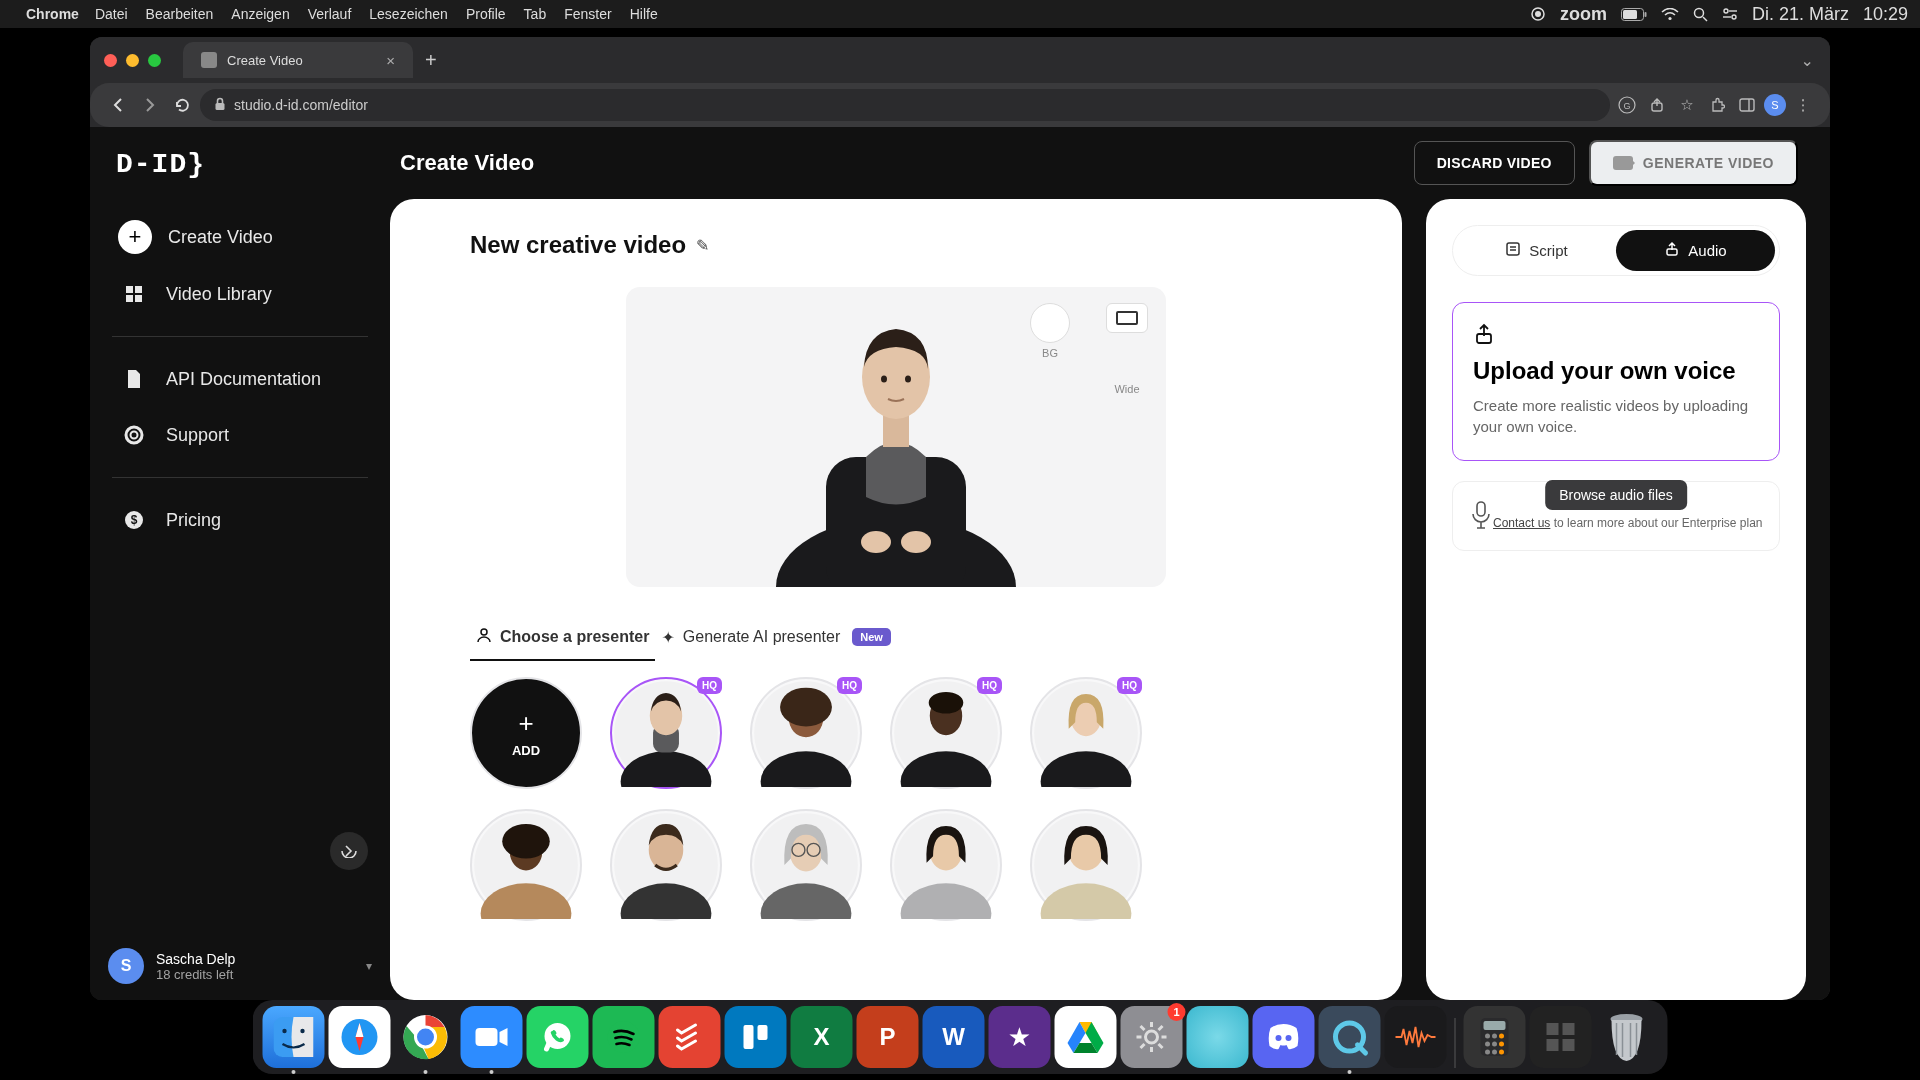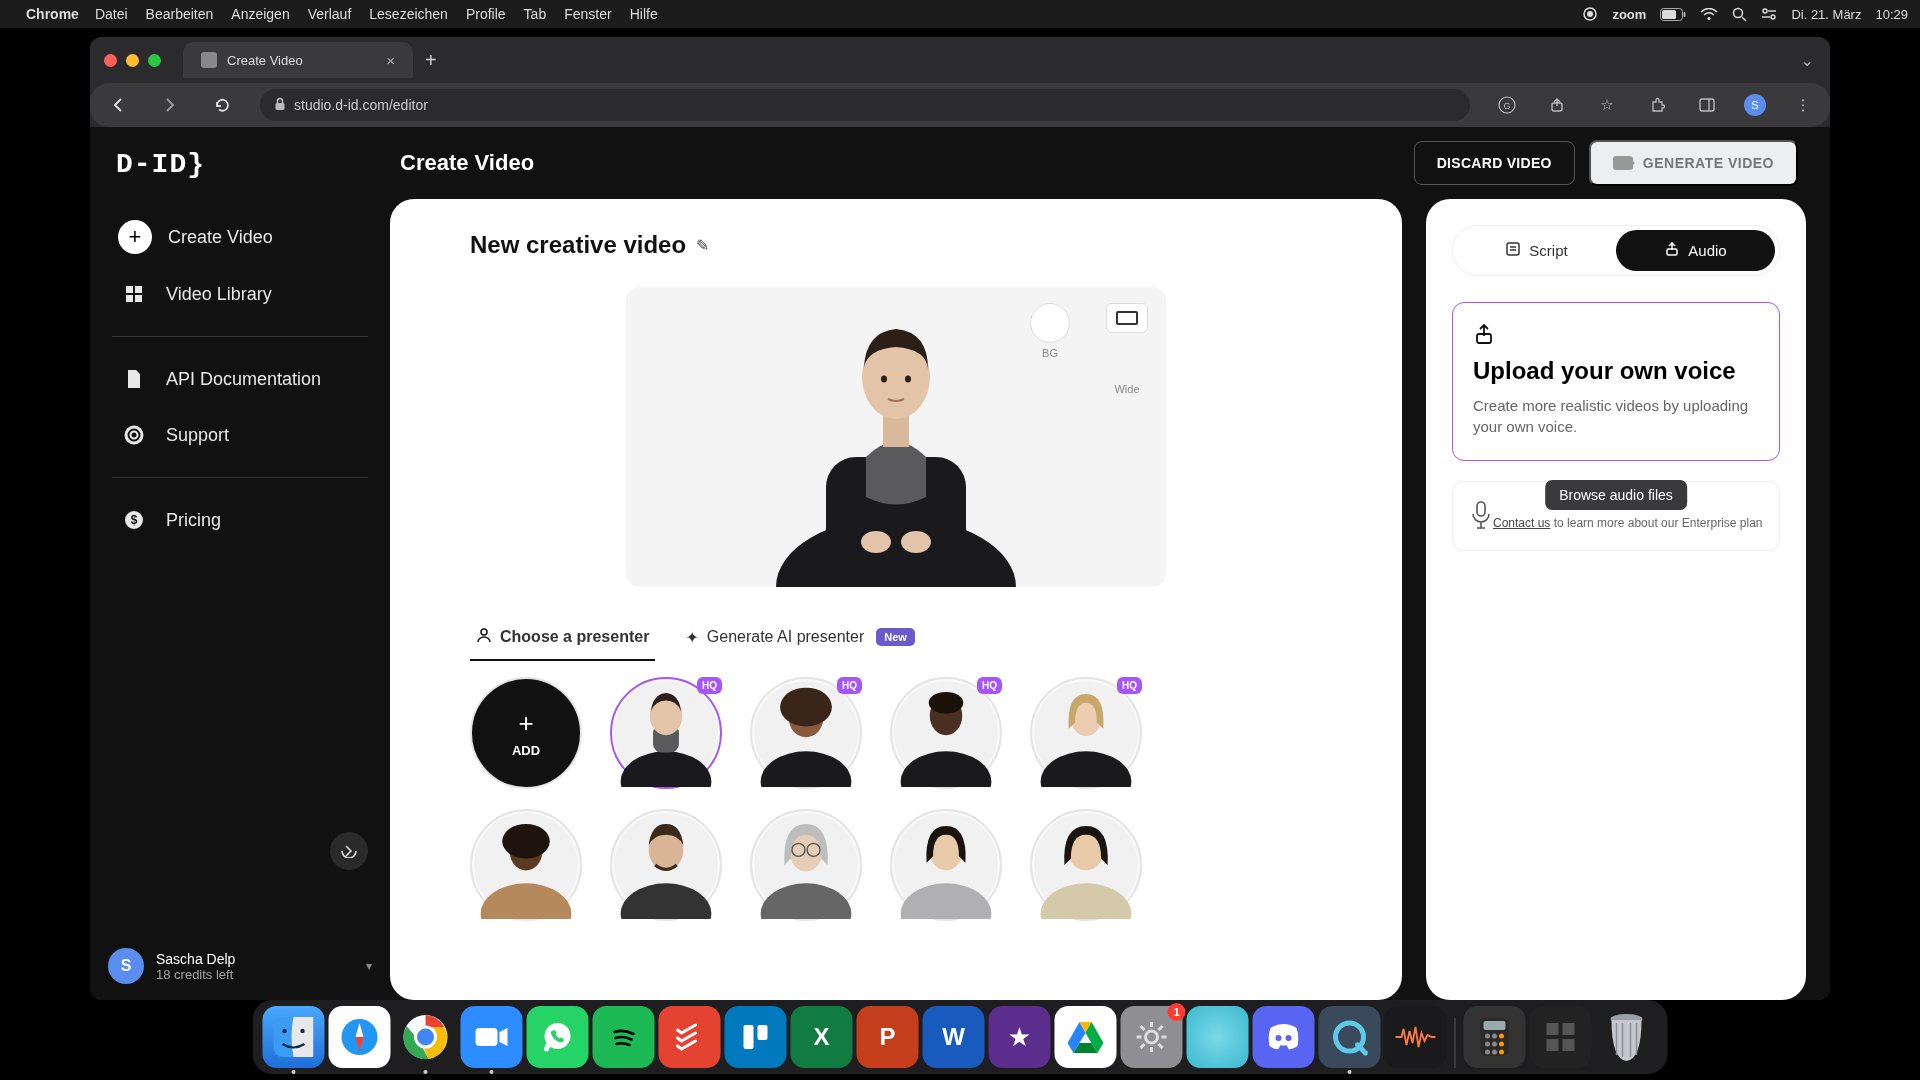--- a/index.html
+++ b/index.html
@@ -4,35 +4,35 @@
 <style>
 * { box-sizing: border-box; margin: 0; padding: 0; font-family: -apple-system, BlinkMacSystemFont, "Segoe UI", Helvetica, Arial, sans-serif; }
 html, body { width: 1920px; height: 1080px; overflow: hidden; background: #000; }
 
 
 .menubar { height: 28px; background: rgba(30,30,30,0.95); color: #ddd; display: flex; align-items: center; padding: 0 12px; font-size: 14px; }
 .menubar .apple { font-size: 16px; margin-right: 14px; }
 .menubar .app { font-weight: 600; margin-right: 16px; }
 .menubar .menu-item { margin-right: 18px; }
 .menubar .spacer { flex: 1; }
-.menubar .status { margin-left: 14px; font-size: 13px; display: flex; align-items: center; }
+.menubar .status { margin-left: 14px; font-size: 18px; display: flex; align-items: center; }
 .menubar .status svg { display: block; }
 
 
 .browser-frame { position: absolute; left: 90px; top: 37px; right: 90px; bottom: 80px; background: #2b2b2d; border-radius: 12px; overflow: hidden; display: flex; flex-direction: column; }
 .tab-row { height: 46px; background: #2b2b2d; display: flex; align-items: center; padding-left: 14px; position: relative; }
 .traffic { display: flex; gap: 9px; margin-right: 22px; }
 .traffic span { width: 13px; height: 13px; border-radius: 50%; display: inline-block; }
 .traffic .r { background: #ff5f57; } .traffic .y { background: #febc2e; } .traffic .g { background: #28c840; }
 .tab { background: #3a3a3c; color: #ddd; height: 36px; display: flex; align-items: center; padding: 0 18px; border-radius: 10px 10px 0 0; font-size: 13px; position: relative; min-width: 230px; }
 .tab .tab-favicon { width: 16px; height: 16px; border-radius: 3px; background: #888; margin-right: 10px; }
 .tab .close { margin-left: auto; opacity: .7; font-size: 15px; }
 .newtab { color: #ccc; margin-left: 12px; font-size: 20px; font-weight: 300; }
 .tab-row .chev { position: absolute; right: 16px; color: #aaa; font-size: 16px; }
-.addr-row { height: 44px; background: #3a3a3c; display: flex; align-items: center; padding: 0 14px; gap: 24px; border-radius: 19px; }
+.addr-row { height: 44px; background: #3a3a3c; display: flex; align-items: center; padding: 0 14px; gap: 4px; border-radius: 19px; }
 .nav-btn { width: 28px; height: 28px; display: flex; align-items: center; justify-content: center; color: #999; }
 .nav-btn.active { color: #ddd; }
 .addr-bar { flex: 1; background: #2b2b2d; height: 32px; border-radius: 16px; display: flex; align-items: center; padding: 0 14px; color: #ccc; font-size: 14px; }
 .addr-bar .lock { margin-right: 8px; font-size: 12px; }
 .addr-ext { width: 26px; height: 26px; display: flex; align-items: center; justify-content: center; color: #bbb; font-size: 15px; }
 .prof-dot { width: 22px; height: 22px; border-radius: 50%; background: #5b8def; color: #fff; font-size: 11px; display: flex; align-items: center; justify-content: center; }
 
 
 .viewport { flex: 1; background: #111; display: flex; overflow: hidden; }
 
@@ -74,21 +74,21 @@
 .preview { position: relative; background: #f4f4f5; border-radius: 14px; height: 300px; margin: 0 auto; width: 540px; display: flex; align-items: flex-end; justify-content: center; overflow: hidden; }
 .presenter-svg { width: 260px; height: 290px; }
 .preview-tool { position: absolute; top: 16px; display: flex; flex-direction: column; align-items: center; gap: 2px; }
 .preview-tool.bg { right: 96px; align-items: center; }
 .preview-tool.wide { right: 18px; gap: 48px; }
 .preview-tool .circ { width: 40px; height: 40px; border-radius: 50%; background: #fff; border: 1px solid #ddd; }
 .preview-tool .rect { width: 42px; height: 30px; border-radius: 6px; background: #fff; border: 1px solid #ddd; display: flex; align-items: center; justify-content: center; }
 .preview-tool .rect .inner { width: 22px; height: 14px; border: 2px solid #333; border-radius: 2px; }
 .preview-tool .lbl { font-size: 11px; color: #888; margin-top: 2px; }
 
-.tabs { display: flex; gap: 24px; margin-top: 30px; align-items: center; }
+.tabs { display: flex; margin-top: 30px; align-items: center; }
 .tab-btn { display: flex; align-items: center; gap: 8px; padding: 10px 6px; font-size: 16px; color: #333; position: relative; }
 .tab-btn.active { font-weight: 600; }
 .tab-btn.active::after { content: ''; position: absolute; left: 0; right: 0; bottom: -4px; height: 2px; background: #111; }
 .badge-new { background: #6a5acd; color: #fff; font-size: 11px; padding: 3px 8px; border-radius: 5px; margin-left: 4px; font-weight: 600; }
 
 .avatars { margin-top: 20px; display: flex; flex-direction: column; gap: 20px; }
 .av-row { display: flex; gap: 28px; }
 .av-item { width: 112px; height: 112px; border-radius: 50%; border: 2px solid #e4e4e7; position: relative; display: flex; align-items: center; justify-content: center; background: #f8f8f9; overflow: visible; }
 .av-item.add { background: #111; color: #fff; flex-direction: column; gap: 4px; font-size: 13px; font-weight: 600; }
 .av-item.add .plus { font-size: 26px; font-weight: 300; }

